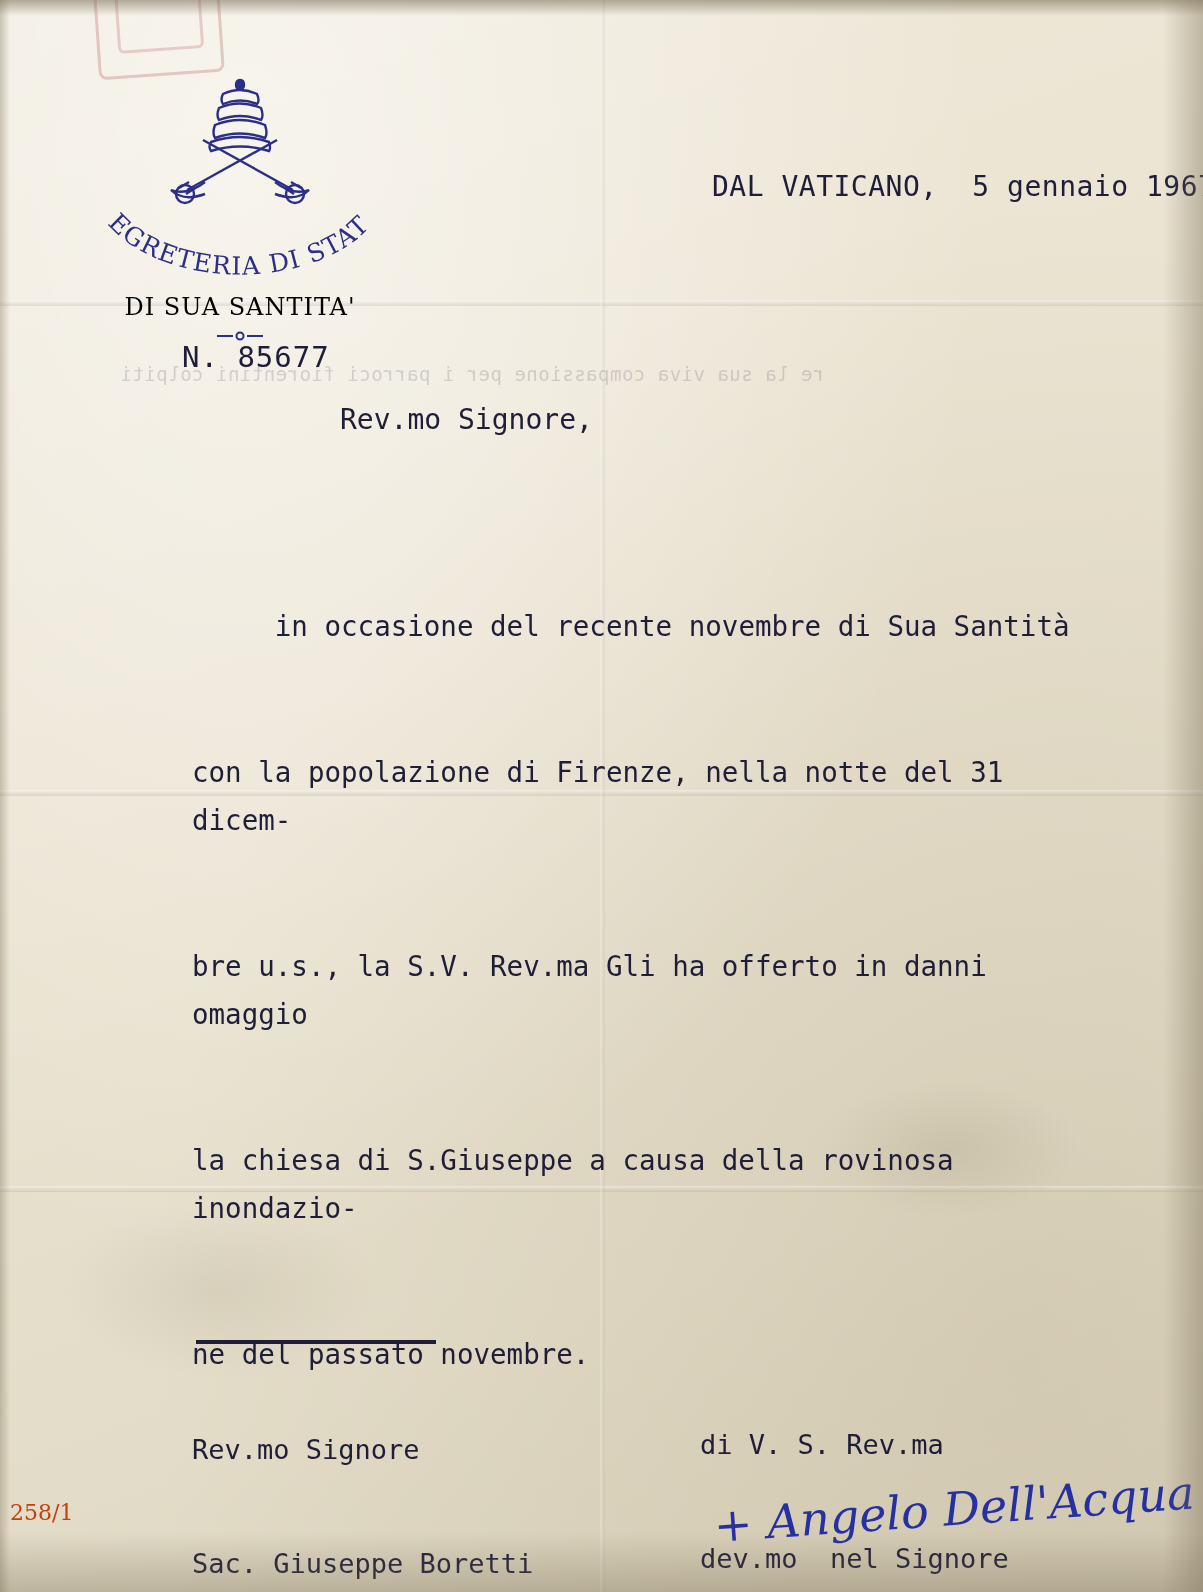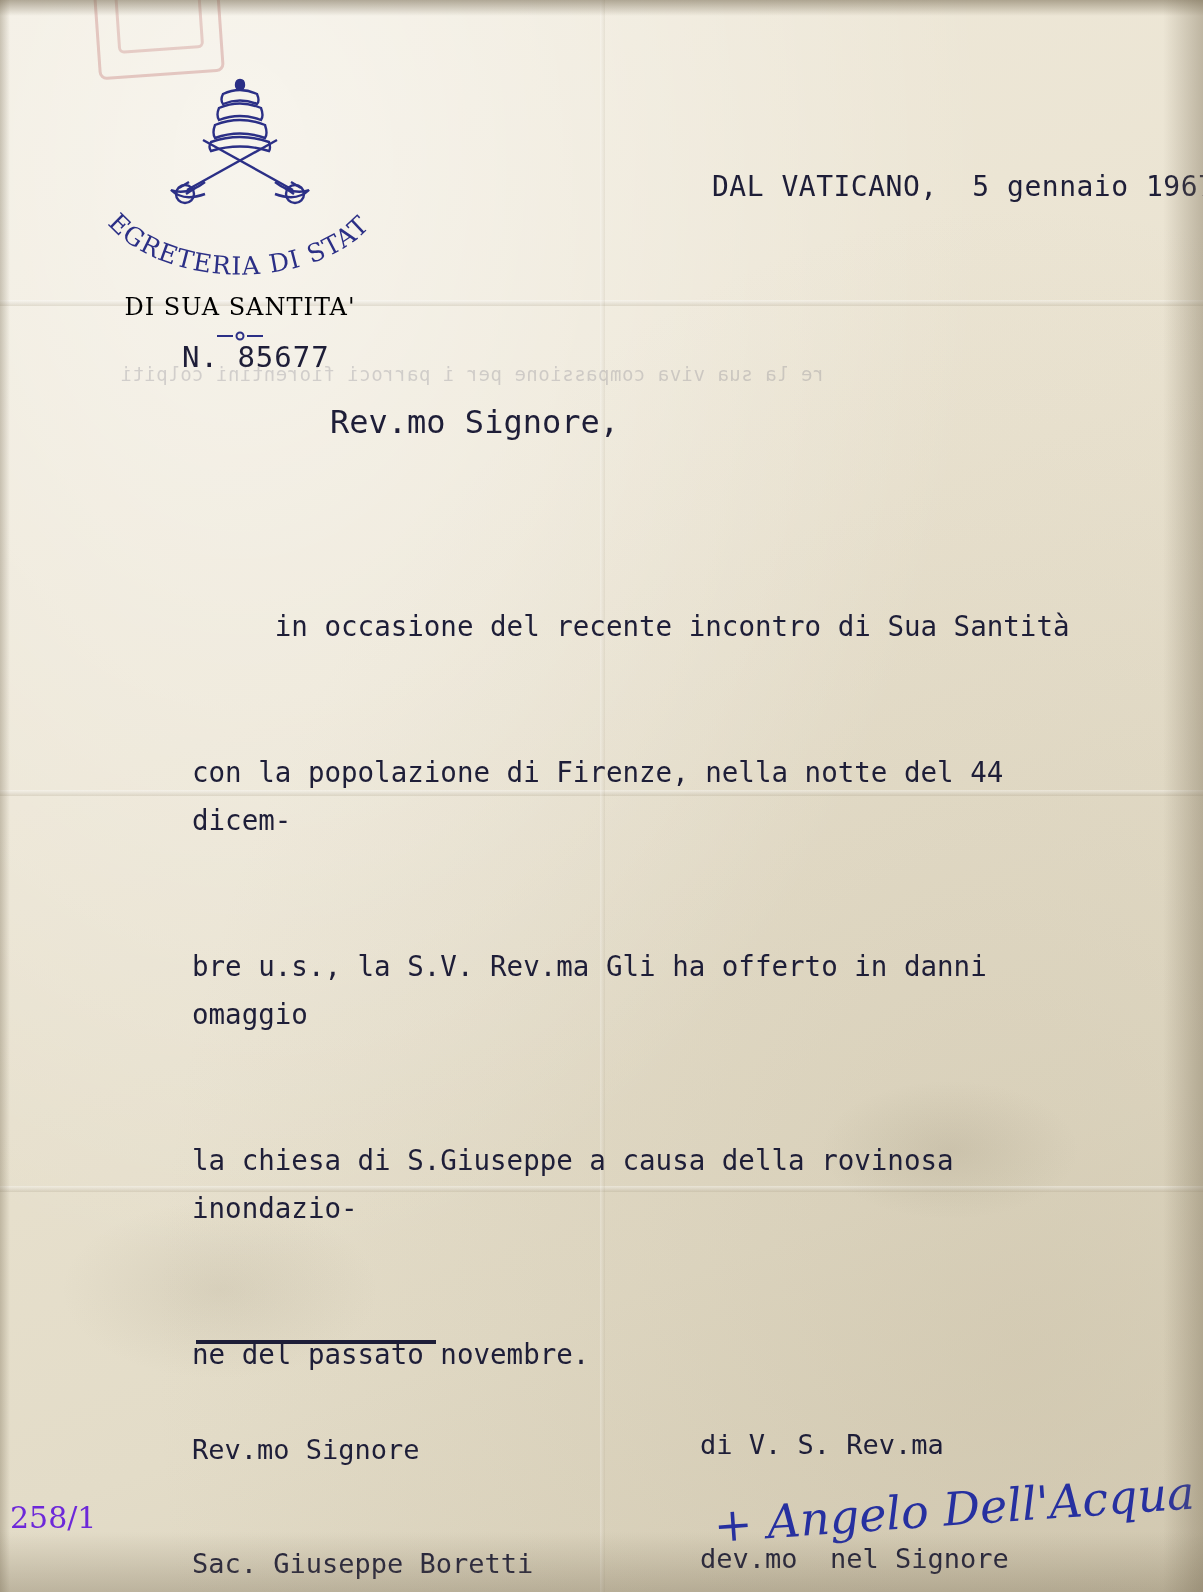--- a/index.html
+++ b/index.html
@@ -114,22 +114,22 @@
     left: 182px; top: 340px;
     font-size: 29px;
     letter-spacing: 1px;
   }
   .place-date {
     left: 712px; top: 170px;
     font-size: 28px;
     letter-spacing: 0.5px;
   }
   .salutation {
-    left: 330px; top: 403px;
-    font-size: 32px;
+    left: 340px; top: 403px;
+    font-size: 28px;
   }
   .body {
     left: 192px; top: 505px;
     width: 900px;
     font-size: 27.5px;
     line-height: 48.5px;
   }
   .body p { margin: 0; white-space: pre-wrap; }
 
   .closing-rule {
@@ -163,23 +163,23 @@
     display: block;
     font-size: 34px;
     margin-left: 120px;
     margin-top: -4px;
     transform: rotate(2deg);
   }
 
   .archive-num {
     position: absolute;
     left: 10px; top: 1500px;
-    color: #6d28d9;
+    color: #c2410c;
     font-family: "DejaVu Serif", serif;
-    font-size: 30px;
+    font-size: 22px;
   }
 
   
   .red-stamp {
     position: absolute;
     left: 95px; top: -40px;
     width: 120px; height: 110px;
     border: 3px solid rgba(170,60,60,0.35);
     border-radius: 8px;
     transform: rotate(-4deg);
@@ -258,22 +258,22 @@
     </svg>
   </div>
 
   <div class="typed place-date">DAL VATICANO,  5 gennaio 1967</div>
 
   <div class="typed protocol">N. 85677</div>
 
   <div class="typed salutation">Rev.mo Signore,</div>
 
   <div class="typed body">
-    <p>     in occasione del recente incontro di Sua Santità</p>
-    <p>con la popolazione di Firenze, nella notte del 44 dicem-</p>
+    <p>     in occasione del recente novembre di Sua Santità</p>
+    <p>con la popolazione di Firenze, nella notte del 31 dicem-</p>
     <p>bre u.s., la S.V. Rev.ma Gli ha offerto in danni omaggio</p>
     <p>la chiesa di S.Giuseppe a causa della rovinosa inondazio-</p>
     <p>ne del passato novembre.</p>
     
     
     
     
     
     
     

